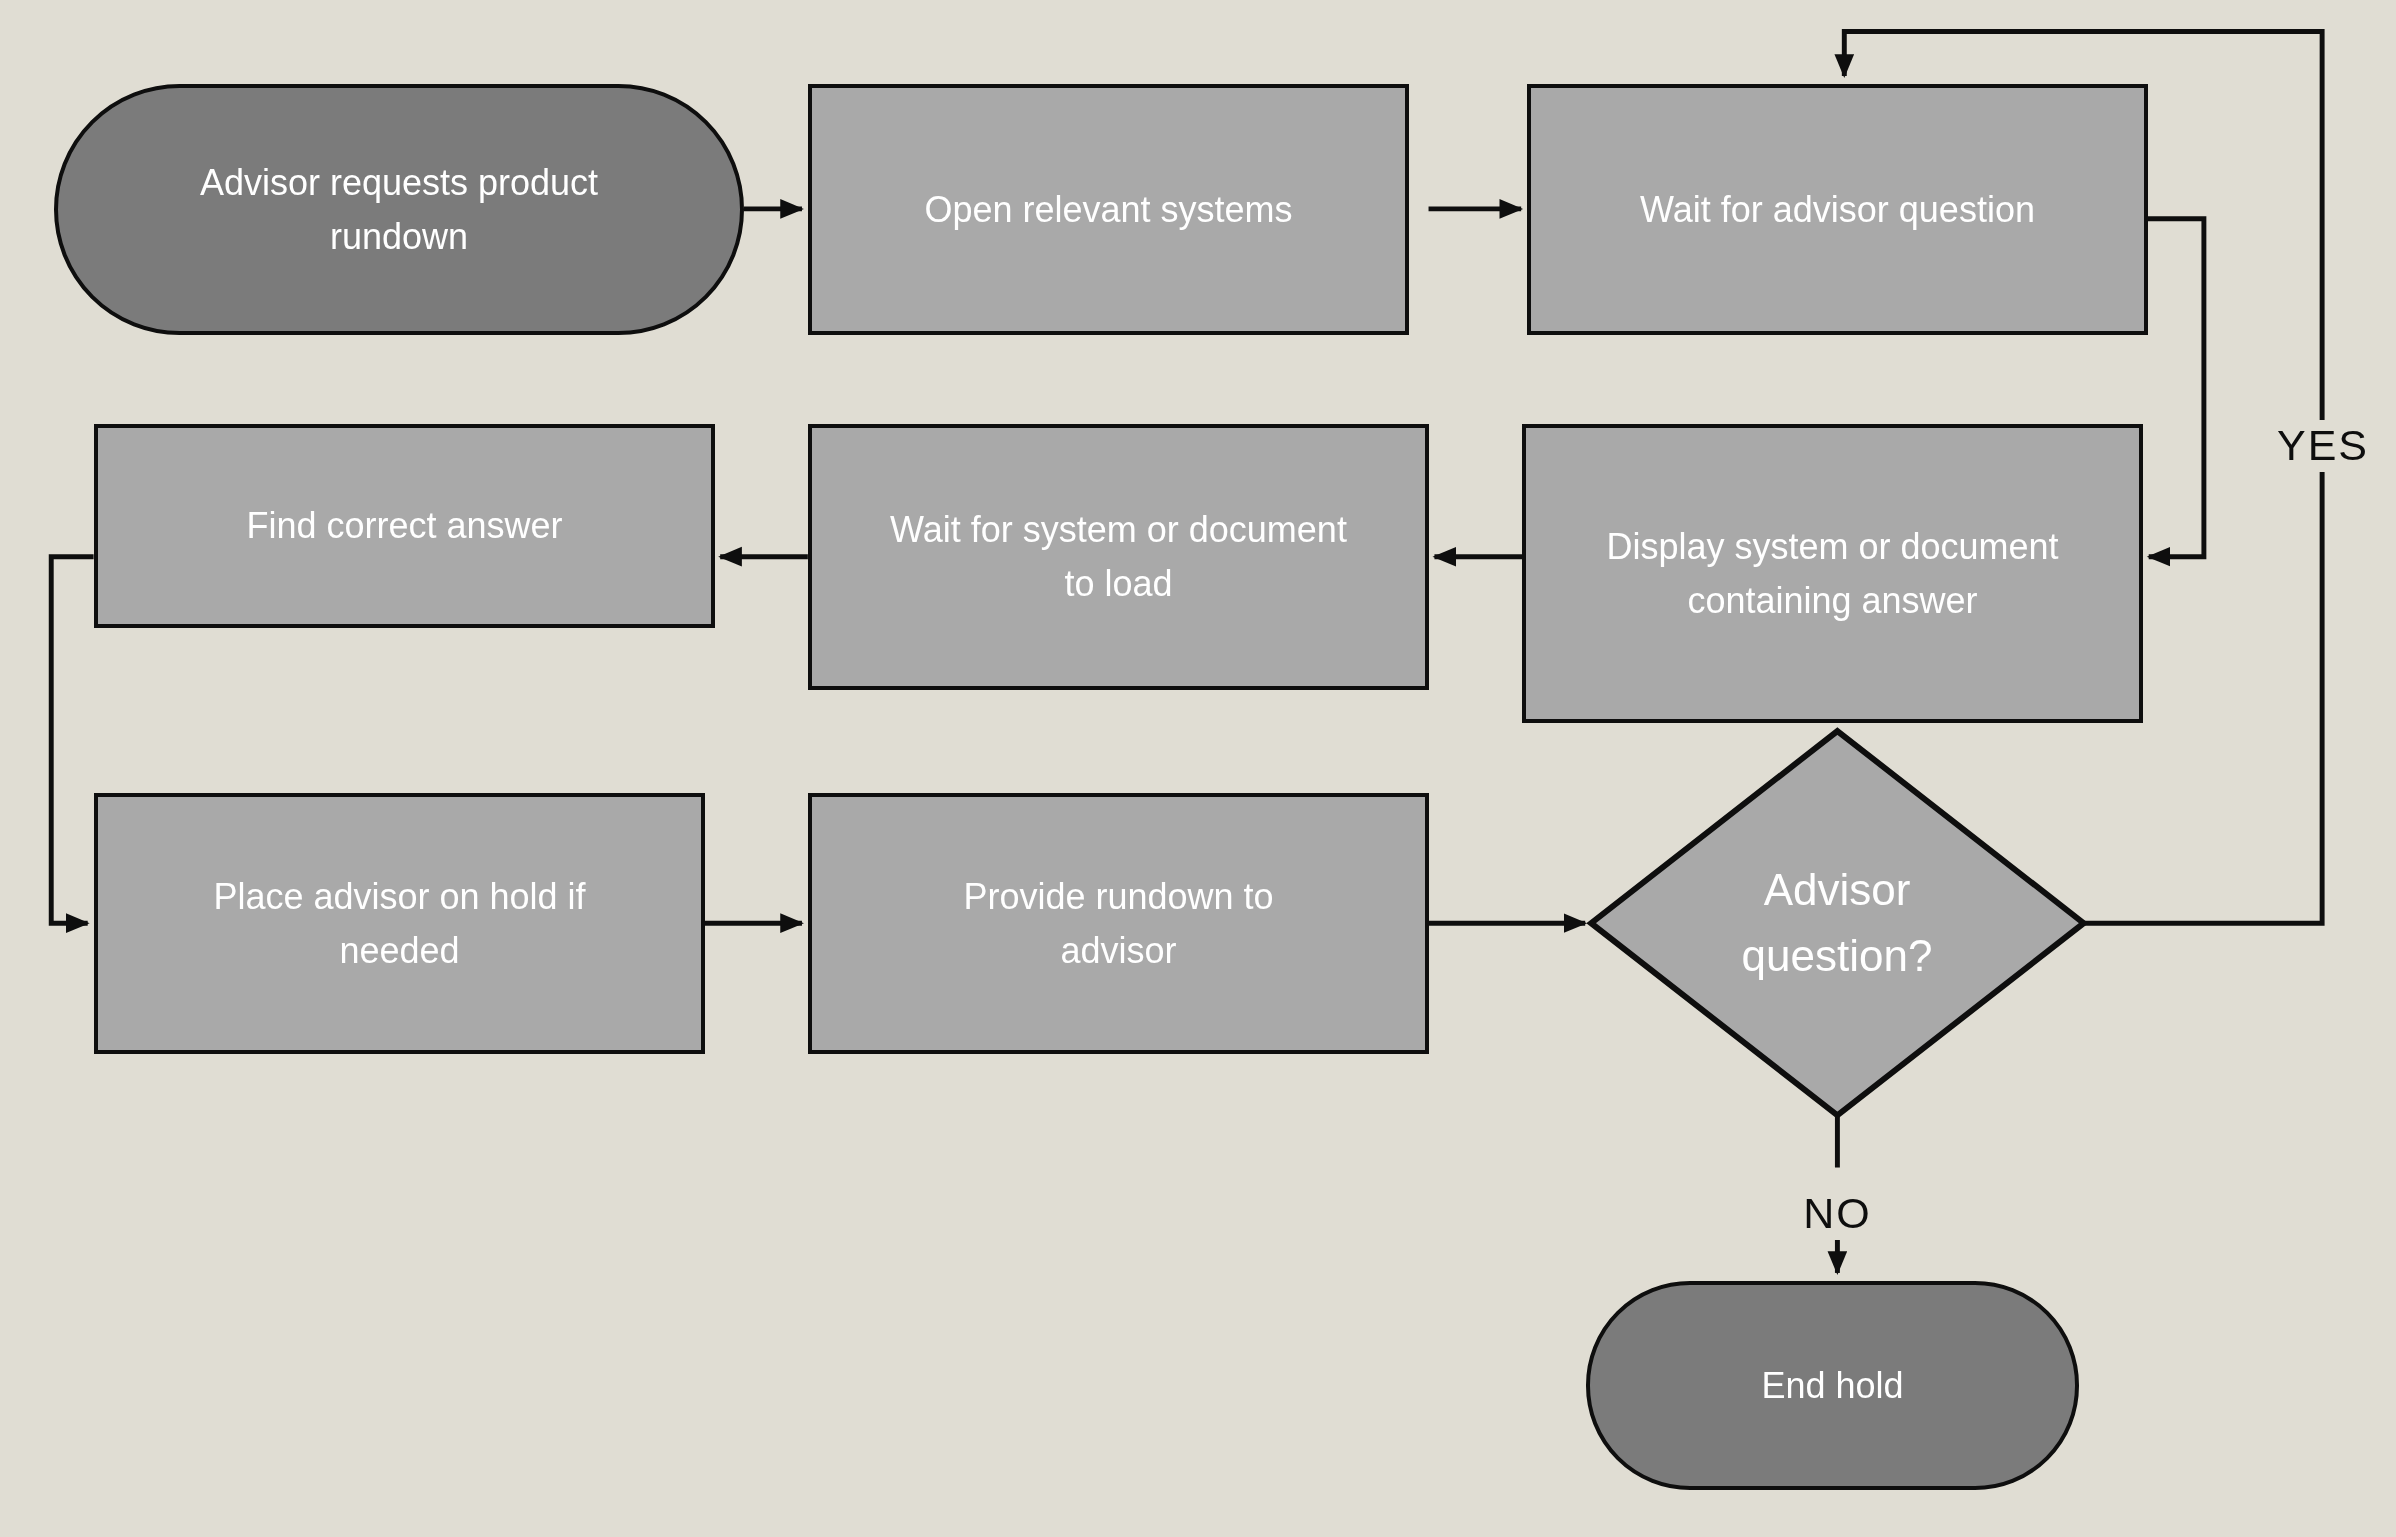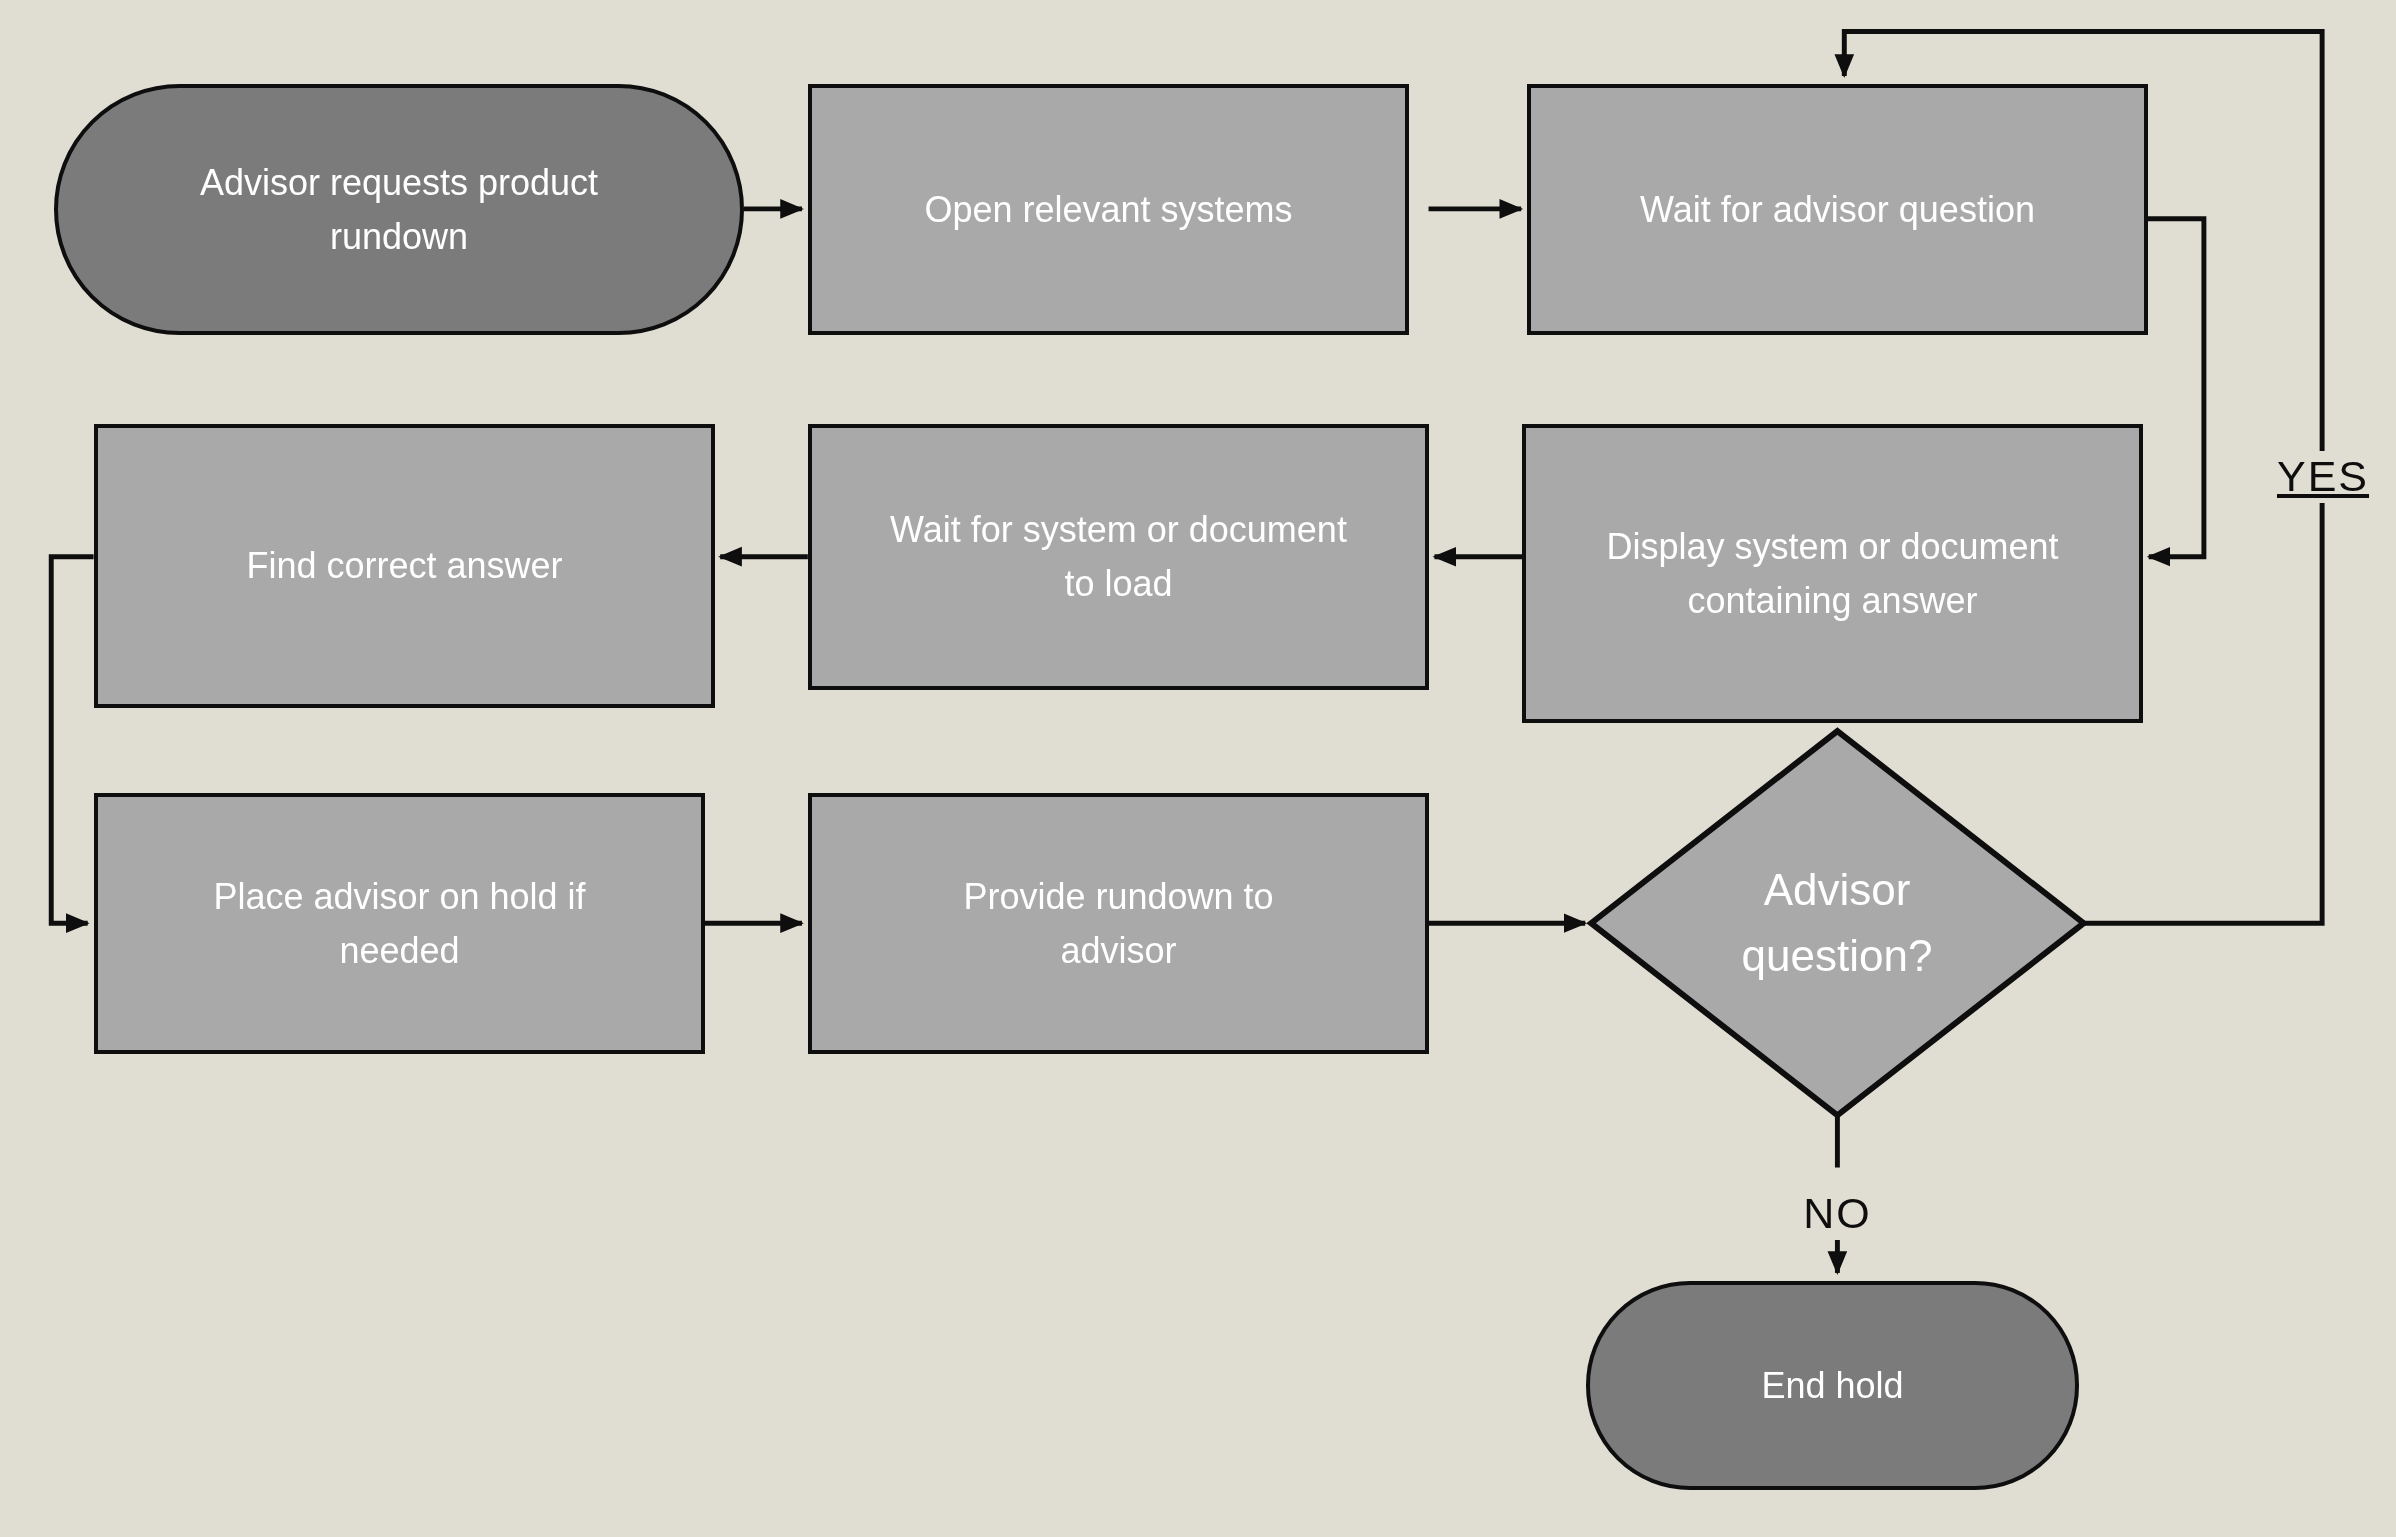--- a/index.html
+++ b/index.html
@@ -120,21 +120,21 @@
   </div>
 
   <div class="node process" style="left:808px; top:84px; width:601px; height:251px;">
     <span class="nlabel" style="max-width:414px;">Open relevant systems</span>
   </div>
 
   <div class="node process" style="left:1527px; top:84px; width:621px; height:251px;">
     <span class="nlabel" style="max-width:414px;">Wait for advisor question</span>
   </div>
 
-  <div class="node process" style="left:94px; top:424px; width:621px; height:284px;">
+  <div class="node process" style="left:94px; top:424px; width:621px; height:204px;">
     <span class="nlabel" style="max-width:552px;">Find correct answer</span>
   </div>
 
   <div class="node process" style="left:808px; top:424px; width:621px; height:266px;">
     <span class="nlabel" style="max-width:473px;">Wait for system or document to load</span>
   </div>
 
   <div class="node process" style="left:1522px; top:424px; width:621px; height:299px;">
     <span class="nlabel" style="max-width:552px;">Display system or document containing answer</span>
   </div>
@@ -144,21 +144,21 @@
   </div>
 
   <div class="node process" style="left:808px; top:793px; width:621px; height:261px;">
     <span class="nlabel" style="max-width:433px;">Provide rundown to advisor</span>
   </div>
 
   <div class="decision-label" style="left:1689px; top:827px; width:296px; height:192px;">
     <span class="nlabel" style="max-width:256px;">Advisor question?</span>
   </div>
 
-  <div class="edge-label" style="left:2261px; top:451px; width:124px;text-decoration:underline;">YES</div>
+  <div class="edge-label" style="left:2261px; top:420px; width:124px;">YES</div>
 
   <div class="edge-label" style="left:1788px; top:1160px; width:99px;margin-top:28px;">NO</div>
 
   <div class="node terminal" style="left:1586px; top:1281px; width:493px; height:209px; border-radius:104px;">
     <span class="nlabel" style="max-width:374px;">End hold</span>
   </div>
 
 </div>
 
 

